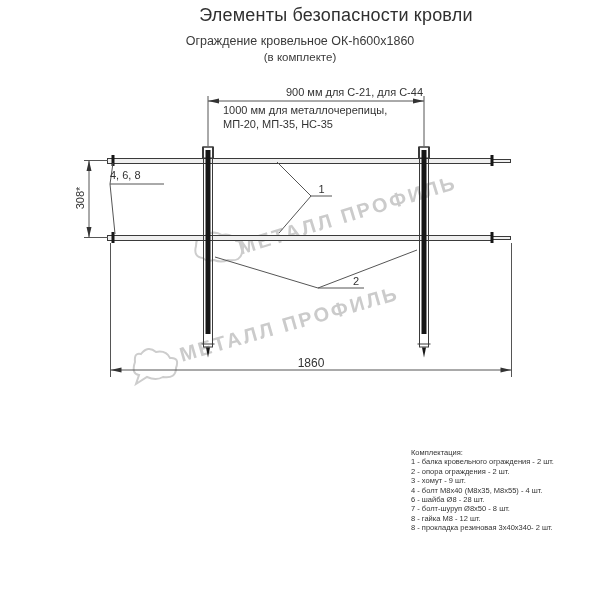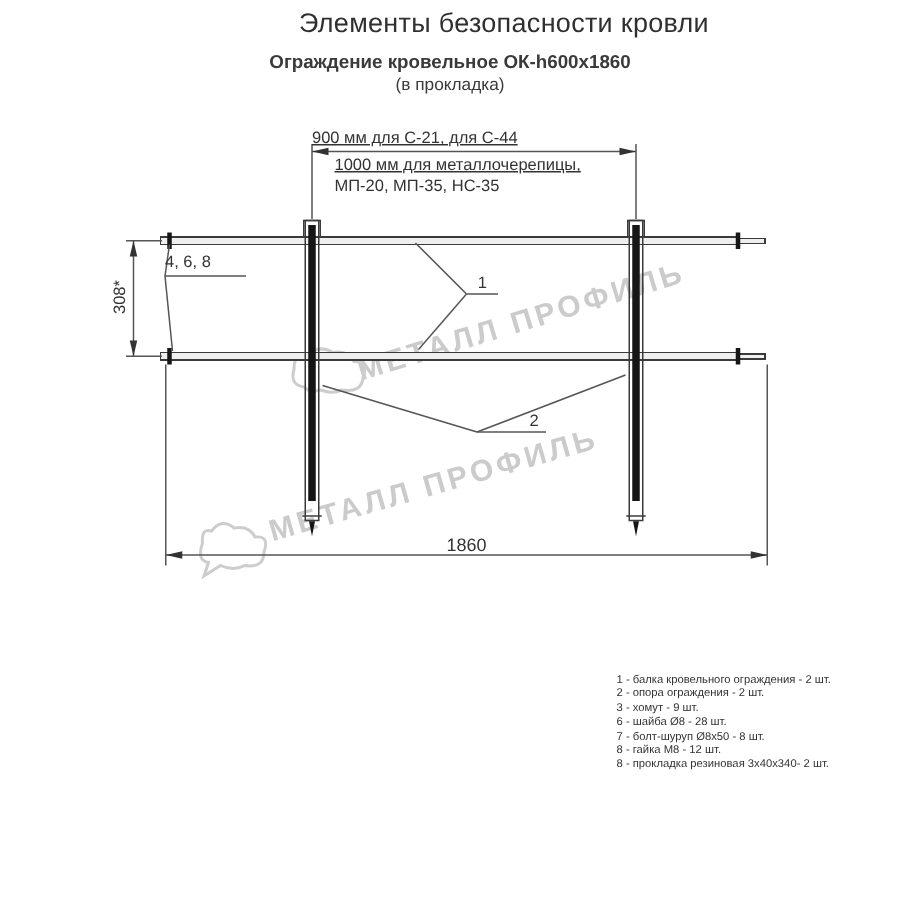--- a/index.html
+++ b/index.html
@@ -2,25 +2,25 @@
 <html><head>
 <meta charset="utf-8">
 <style>
   html,body{margin:0;padding:0;}
   body{
     width:600px;height:600px;position:relative;background:#ffffff;
     font-family:"Liberation Sans", sans-serif;color:#2e2e2e;overflow:hidden;
   }
   .abs{position:absolute;}
   .page-title{left:0;top:5px;width:600px;text-align:center;font-size:18px;color:#303030;letter-spacing:.2px;margin-left:36px;}
-  .page-subtitle{left:0;top:34px;width:600px;text-align:center;font-size:12.5px;color:#3a3a3a;font-weight:bold;}
+  .page-subtitle{left:0;top:34px;width:600px;text-align:center;font-size:12.5px;color:#3a3a3a;}
   .page-note{left:0;top:51px;width:600px;text-align:center;font-size:11.5px;color:#3a3a3a;}
   .dim-text{font-size:11px;color:#333;white-space:nowrap;}
-  .dim-top-1{left:208px;top:86px;width:215px;text-align:left;text-decoration:underline;}
-  .dim-top-2{left:223px;top:104px;text-align:right;text-decoration:underline;}
+  .dim-top-1{left:208px;top:86px;width:215px;text-align:right;}
+  .dim-top-2{left:223px;top:104px;text-align:right;}
   .dim-top-3{left:223px;top:118px;text-align:left;}
   .callout-bolts{left:110px;top:169px;width:54px;text-align:left;}
   .dim-height{left:62px;top:192px;width:36px;text-align:center;transform:rotate(-90deg);}
   .callout-1{left:311px;top:183px;width:21px;text-align:center;}
   .callout-2{left:344px;top:275px;width:24px;text-align:center;}
   .dim-width{left:211px;top:356px;width:200px;text-align:center;font-size:12px;}
   .watermark{
     font-size:20px;font-weight:bold;letter-spacing:2.5px;color:#cbcbcb;
     white-space:nowrap;transform-origin:0 50%;height:20px;line-height:20px;z-index:1;
   }
@@ -29,21 +29,21 @@
   svg.draw{left:0;top:0;z-index:2;}
   .textlayer{z-index:3;}
   .kit{left:411px;top:448px;width:185px;font-size:7.5px;line-height:9.4px;color:#333;z-index:3;}
   .kit div{white-space:nowrap;}
 </style>
 </head>
 <body>
 
 <div class="abs page-title textlayer">Элементы безопасности кровли</div>
 <div class="abs page-subtitle textlayer">Ограждение кровельное ОК-h600х1860</div>
-<div class="abs page-note textlayer">(в прокладка)</div>
+<div class="abs page-note textlayer">(в комплекте)</div>
 
 <div class="abs watermark wm1">МЕТАЛЛ ПРОФИЛЬ</div>
 <div class="abs watermark wm2">МЕТАЛЛ ПРОФИЛЬ</div>
 
 <svg class="abs draw" width="600" height="600" viewBox="0 0 600 600">
 
   <g fill="none" stroke="#cdcdcd" stroke-width="2">
     <path d="M203,238 Q196,236 196,246 Q193,257 203,258 Q206,262 214,260 Q221,263 228,260 Q241,262 242,252 Q246,241 236,241 Q232,233 222,235 Q212,229 203,238 Z"></path>
   </g>
   <g fill="none" stroke="#cdcdcd" stroke-width="2">
@@ -127,20 +127,22 @@
 <div class="abs dim-text dim-top-1 textlayer">900 мм для С-21, для С-44</div>
 <div class="abs dim-text dim-top-2 textlayer">1000 мм для металлочерепицы,</div>
 <div class="abs dim-text dim-top-3 textlayer">МП-20, МП-35, НС-35</div>
 <div class="abs dim-text callout-bolts textlayer">4, 6, 8</div>
 <div class="abs dim-text dim-height textlayer">308*</div>
 <div class="abs dim-text callout-1 textlayer">1</div>
 <div class="abs dim-text callout-2 textlayer">2</div>
 <div class="abs dim-text dim-width textlayer">1860</div>
 
 <div class="abs kit">
+  <div>Комплектация:</div>
   <div>1 - балка кровельного ограждения - 2 шт.</div>
   <div>2 - опора ограждения - 2 шт.</div>
   <div>3 - хомут - 9 шт.</div>
+  <div>4 - болт М8х40 (М8х35, М8х55) - 4 шт.</div>
   <div>6 - шайба Ø8 - 28 шт.</div>
   <div>7 - болт-шуруп Ø8х50 - 8 шт.</div>
   <div>8 - гайка М8 - 12 шт.</div>
   <div>8 - прокладка резиновая 3х40х340- 2 шт.</div>
 </div>
 
 </body></html>

